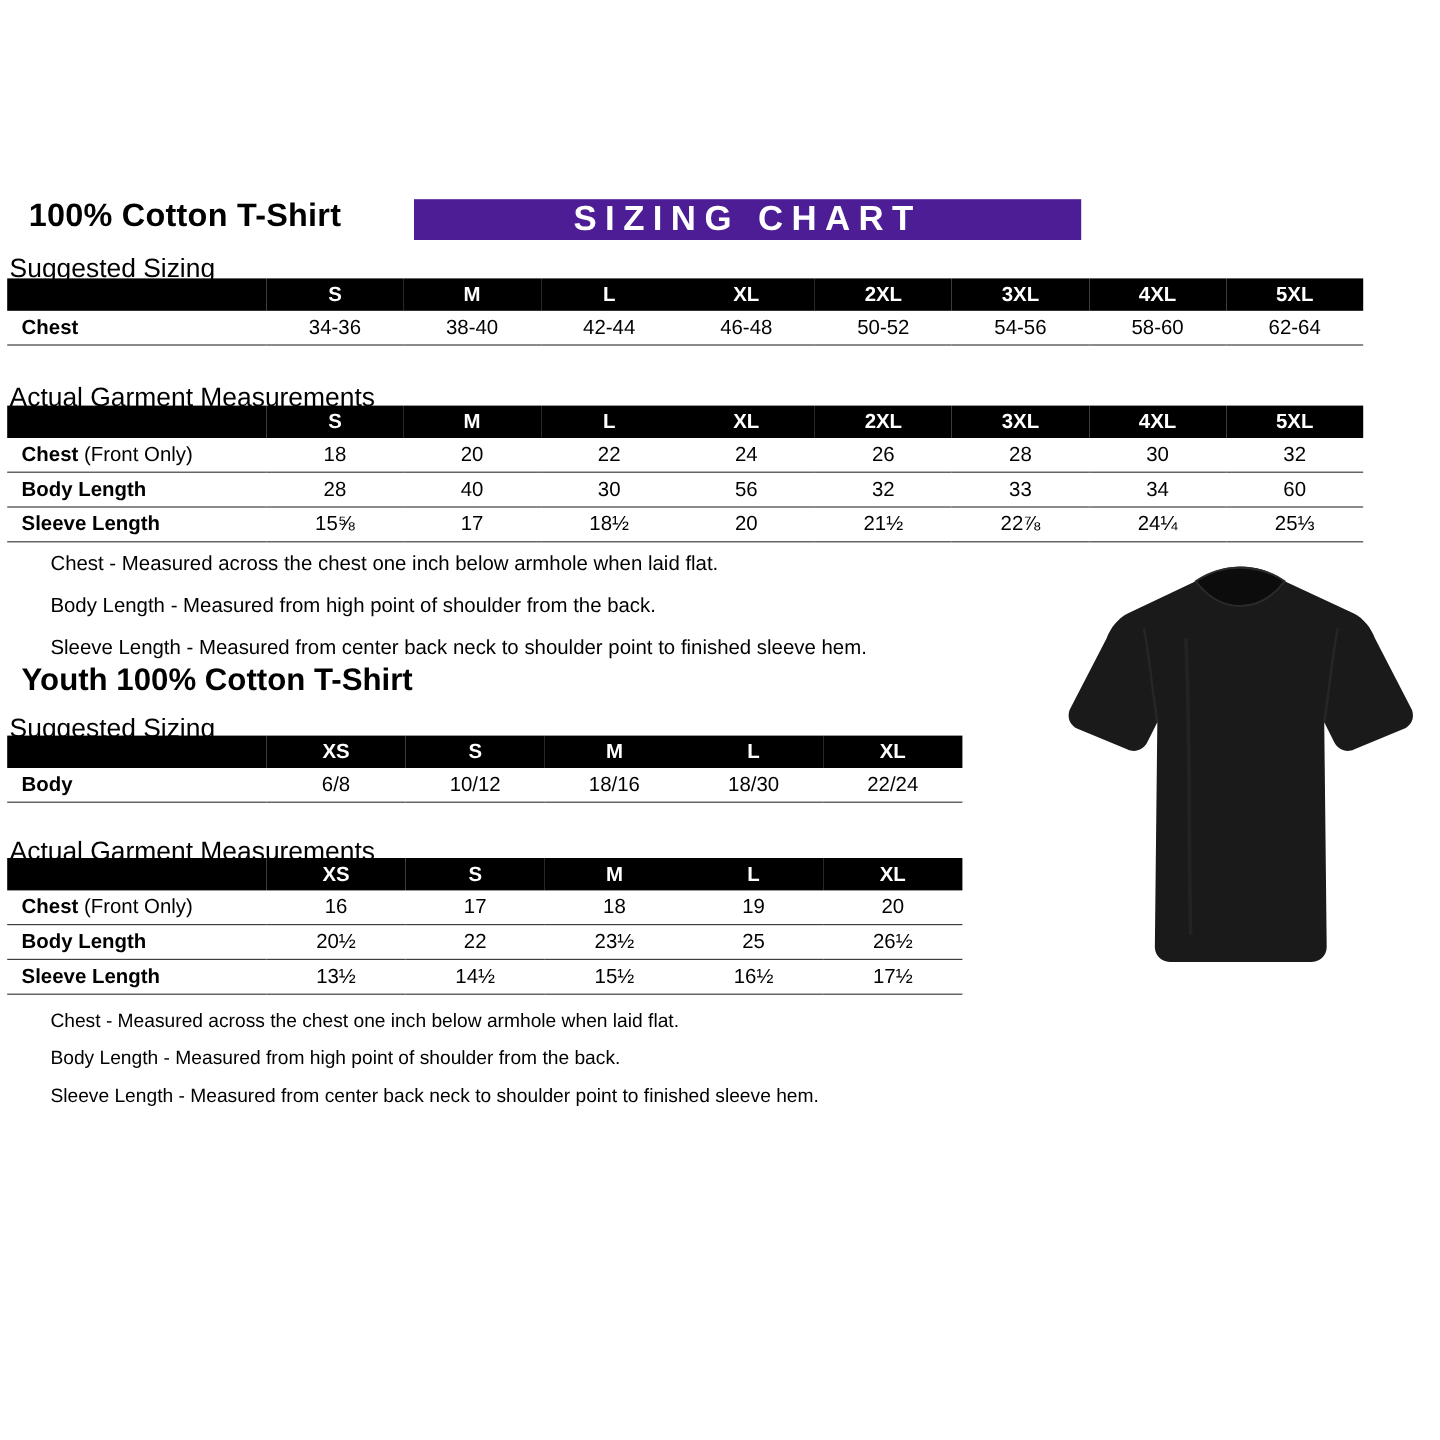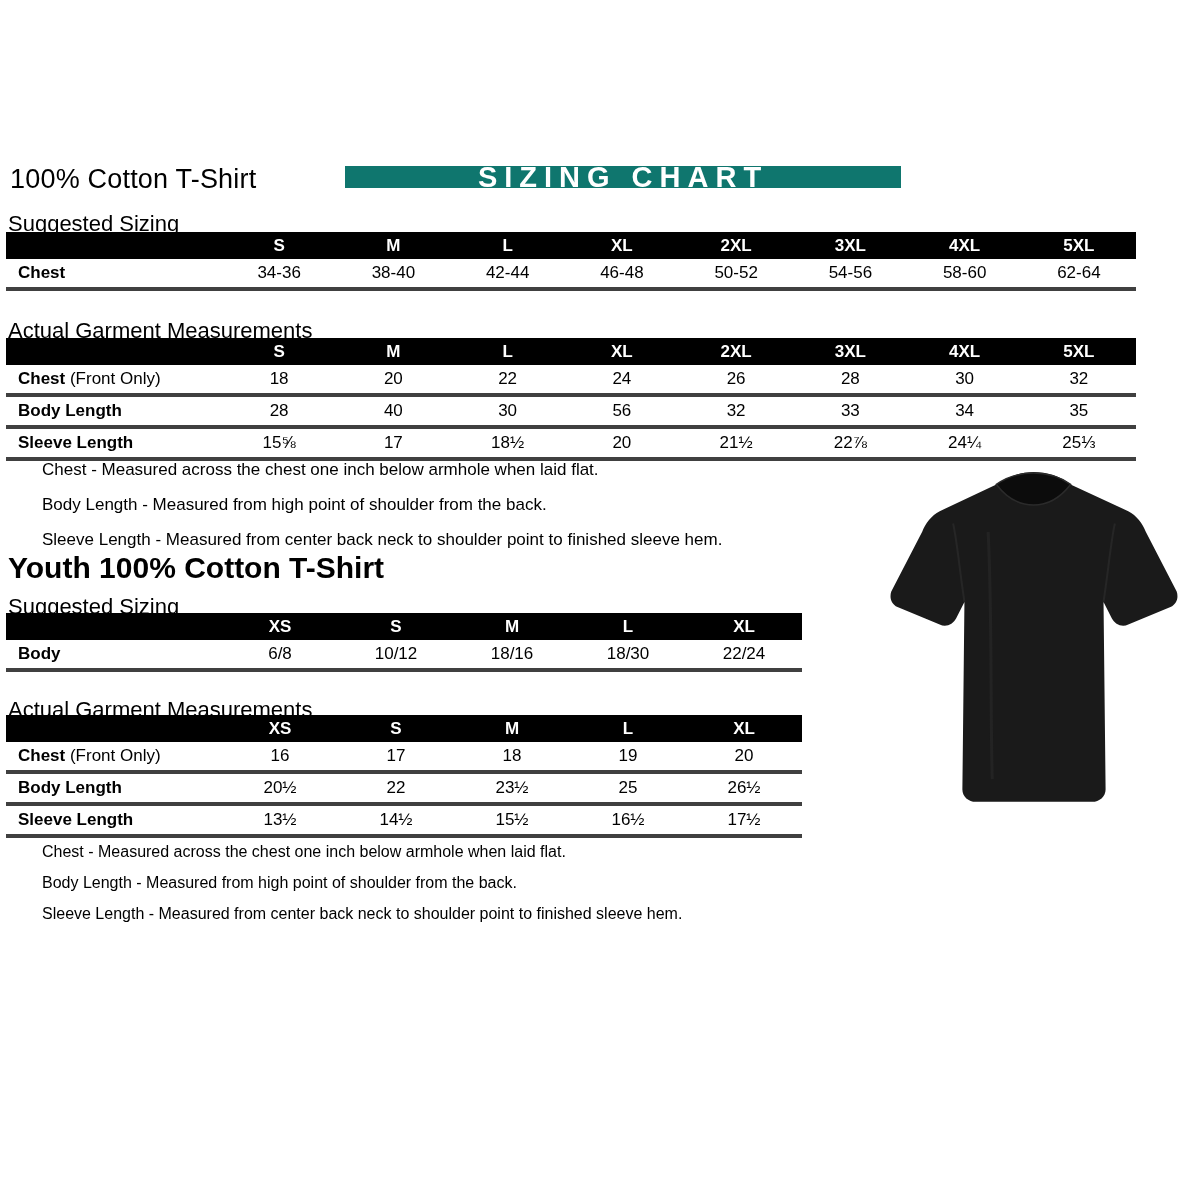--- a/index.html
+++ b/index.html
@@ -1,48 +1,48 @@
 <!DOCTYPE html>
 <html><head>
 <meta charset="utf-8">
 <style>
   html,body{margin:0;padding:0;background:#fff;}
   body{width:1200px;height:1200px;position:relative;font-family:"Liberation Sans",sans-serif;color:#000;overflow:hidden;}
   .page{position:absolute;inset:0;}
 
-  .adult-title{position:absolute;left:10px;top:164px;font-size:27px;font-weight:400;letter-spacing:.2px;}
-  .banner{position:absolute;left:345px;top:166px;width:556px;height:22px;background:#0f766e;color:#fff;
+  .adult-title{position:absolute;left:24px;top:164px;font-size:27px;font-weight:700;letter-spacing:.2px;}
+  .banner{position:absolute;left:345px;top:166px;width:556px;height:34px;background:#4c1d95;color:#fff;
           display:flex;align-items:center;justify-content:center;font-size:29px;font-weight:bold;letter-spacing:7px;}
   .section-label{position:absolute;font-size:22px;}
   .lbl-a-suggested{left:8px;top:211px;}
   .lbl-a-actual{left:8px;top:318px;}
   .lbl-y-suggested{left:8px;top:594px;}
   .lbl-y-actual{left:8px;top:697px;}
 
   table{border-collapse:collapse;table-layout:fixed;position:absolute;}
   .tbl-adult{left:6px;top:232px;width:1130px;}
   .tbl-adult2{left:6px;top:338px;width:1130px;}
   .tbl-youth{left:6px;top:613px;width:796px;}
   .tbl-youth2{left:6px;top:715px;width:796px;}
   th{background:#000;color:#fff;font-weight:bold;font-size:17px;height:27px;padding:0;text-align:center;}
-  td{font-size:17px;height:28px;padding:0;text-align:center;border-bottom:4px solid #404040;}
+  td{font-size:17px;height:28px;padding:0;text-align:center;border-bottom:1px solid #404040;}
   td.rowlabel{text-align:left;padding-left:12px;}
   td.rowlabel b{font-weight:bold;}
   .tbl-adult th:first-child,.tbl-adult td:first-child,
   .tbl-adult2 th:first-child,.tbl-adult2 td:first-child{width:216px;}
   .tbl-youth th:first-child,.tbl-youth td:first-child,
   .tbl-youth2 th:first-child,.tbl-youth2 td:first-child{width:216px;}
 
   .notes{position:absolute;left:14px;font-size:17px;margin-left:28px;}
   .notes-adult{top:460px;}
   .notes-youth{top:843px;font-size:16px;}
   .notes div{margin-bottom:15px;}
   .notes-youth div{margin-bottom:13px;}
 
-  .youth-title{position:absolute;left:8px;top:551px;font-size:30px;font-weight:bold;}
+  .youth-title{position:absolute;left:18px;top:551px;font-size:26px;font-weight:bold;}
 
   .tshirt{position:absolute;left:882px;top:470px;width:305px;height:340px;}
 </style>
 </head>
 <body>
 
 <div class="page">
 
   <div class="adult-title">100% Cotton T-Shirt</div>
   <div class="banner">
@@ -108,21 +108,21 @@
         </tr>
         <tr>
           <td class="rowlabel"><b>Body Length</b></td>
           <td>28</td>
           <td>40</td>
           <td>30</td>
           <td>56</td>
           <td>32</td>
           <td>33</td>
           <td>34</td>
-          <td>35</td>
+          <td>60</td>
         </tr>
         <tr>
           <td class="rowlabel"><b>Sleeve Length</b></td>
           <td>15⅝</td>
           <td>17</td>
           <td>18½</td>
           <td>20</td>
           <td>21½</td>
           <td>22⅞</td>
           <td>24¼</td>

